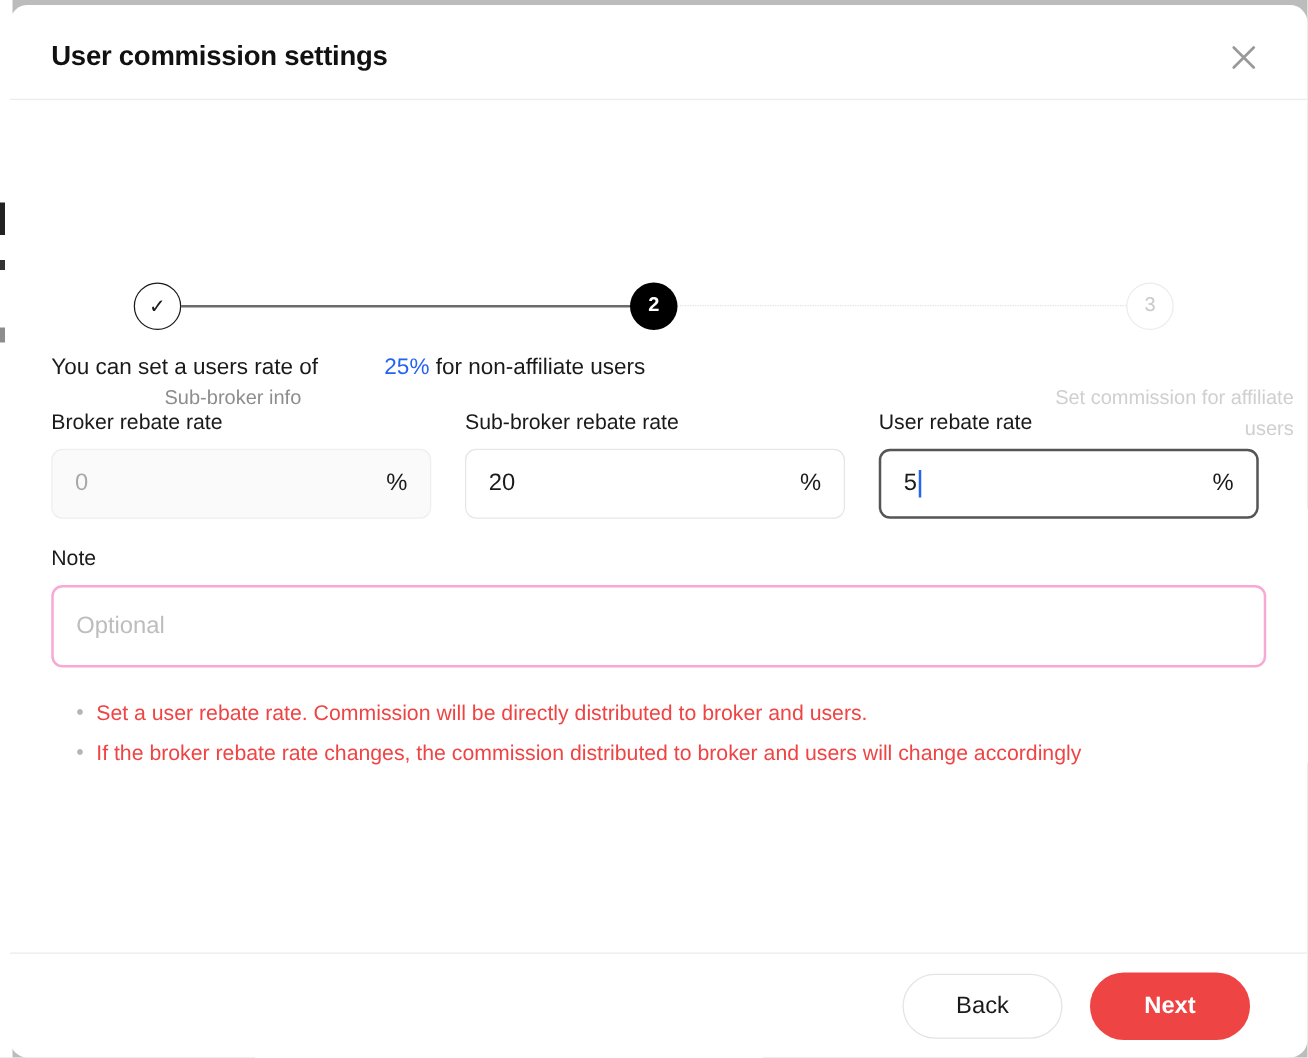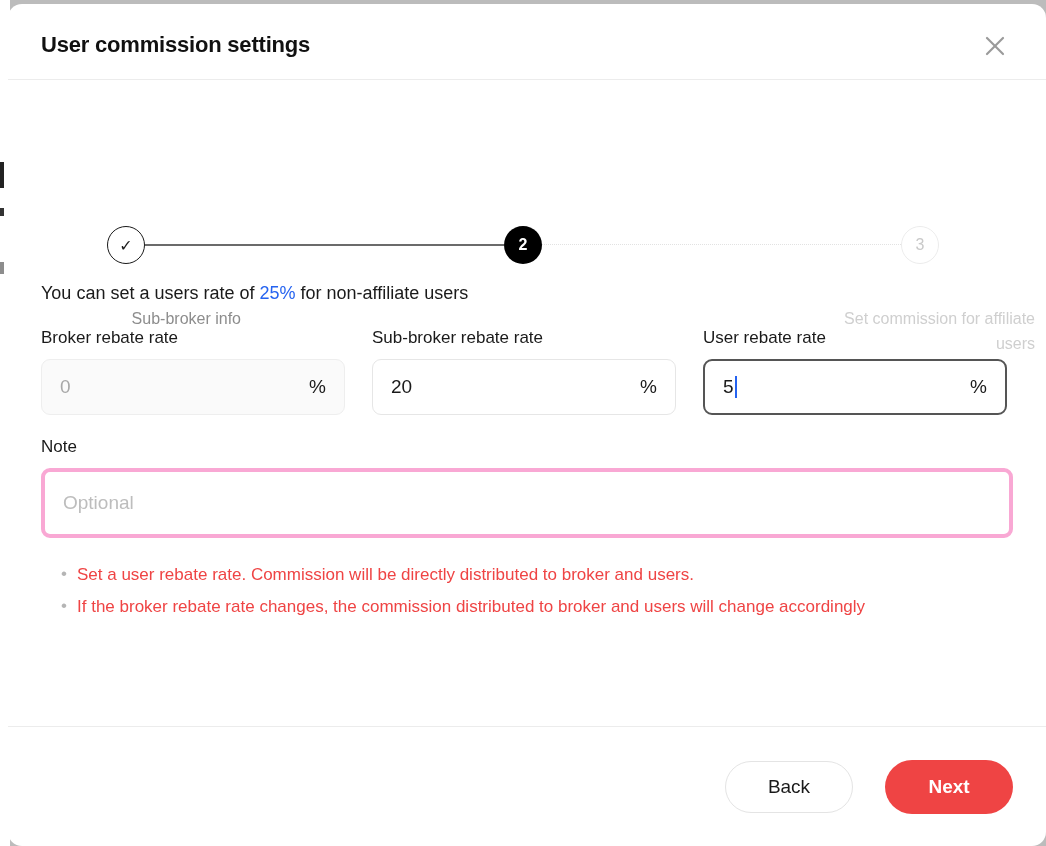--- a/index.html
+++ b/index.html
@@ -136,21 +136,21 @@
 
   
   .content { padding: 0 33px; }
 
   .lead {
     font-size: 18px;
     color: #1a1a1a;
     margin: 0;
     padding-top: 3px;
   }
-  .lead .accent { color: #2563f0; }
+  .lead .accent { color: #2563f0; margin-left: 48px; }
 
   .fields-row {
     display: flex;
     gap: 27px;
     margin-top: 24px;
   }
   .field { width: 304px; }
   .field-label {
     font-size: 17px;
     color: #1a1a1a;
@@ -193,21 +193,21 @@
   .suffix {
     position: absolute;
     right: 18px;
     font-size: 19px;
     color: #1a1a1a;
   }
 
   .note-block { margin-top: 22px; }
   .note-input {
     height: 62px;
-    border: 4px solid #f9a8d4;
+    border: 2px solid #f9a8d4;
     border-radius: 9px;
     display: flex;
     align-items: center;
     background: #ffffff;
   }
   .note-placeholder {
     padding-left: 18px;
     font-size: 19px;
     color: #bdbdbd;
   }
@@ -232,28 +232,28 @@
     top: -1px;
     color: #b5b5b5;
   }
 
   
   .modal-footer {
     position: absolute;
     left: 0;
     bottom: 0;
     width: 100%;
-    height: 120px;
+    height: 84px;
     border-top: 1px solid #ececec;
     box-sizing: border-box;
     display: flex;
     align-items: center;
     justify-content: flex-end;
-    padding-right: 33px;
-    gap: 32px;
+    padding-right: 46px;
+    gap: 22px;
   }
   .btn {
     border-radius: 28px;
     font-size: 19px;
     cursor: pointer;
     display: flex;
     align-items: center;
     justify-content: center;
     box-sizing: border-box;
   }

